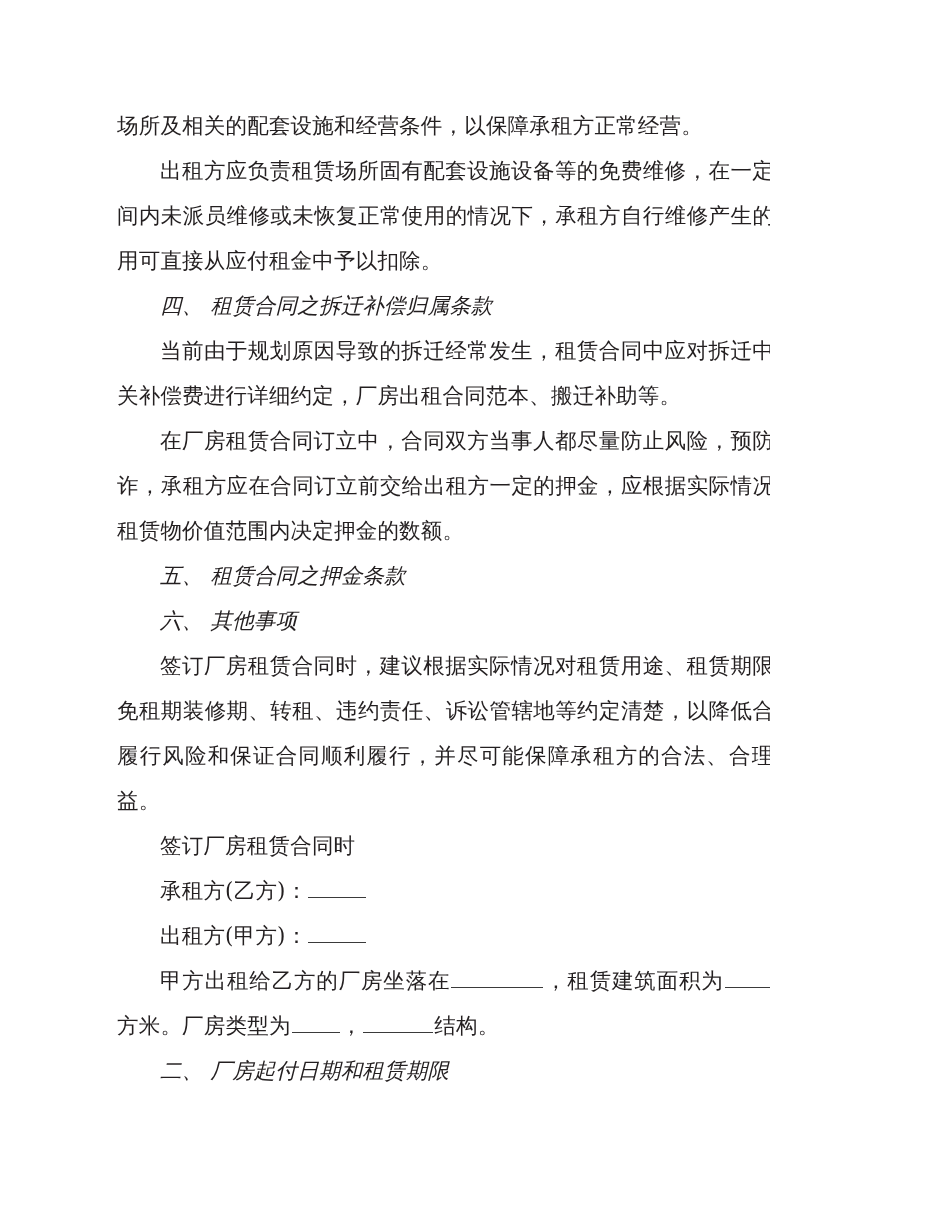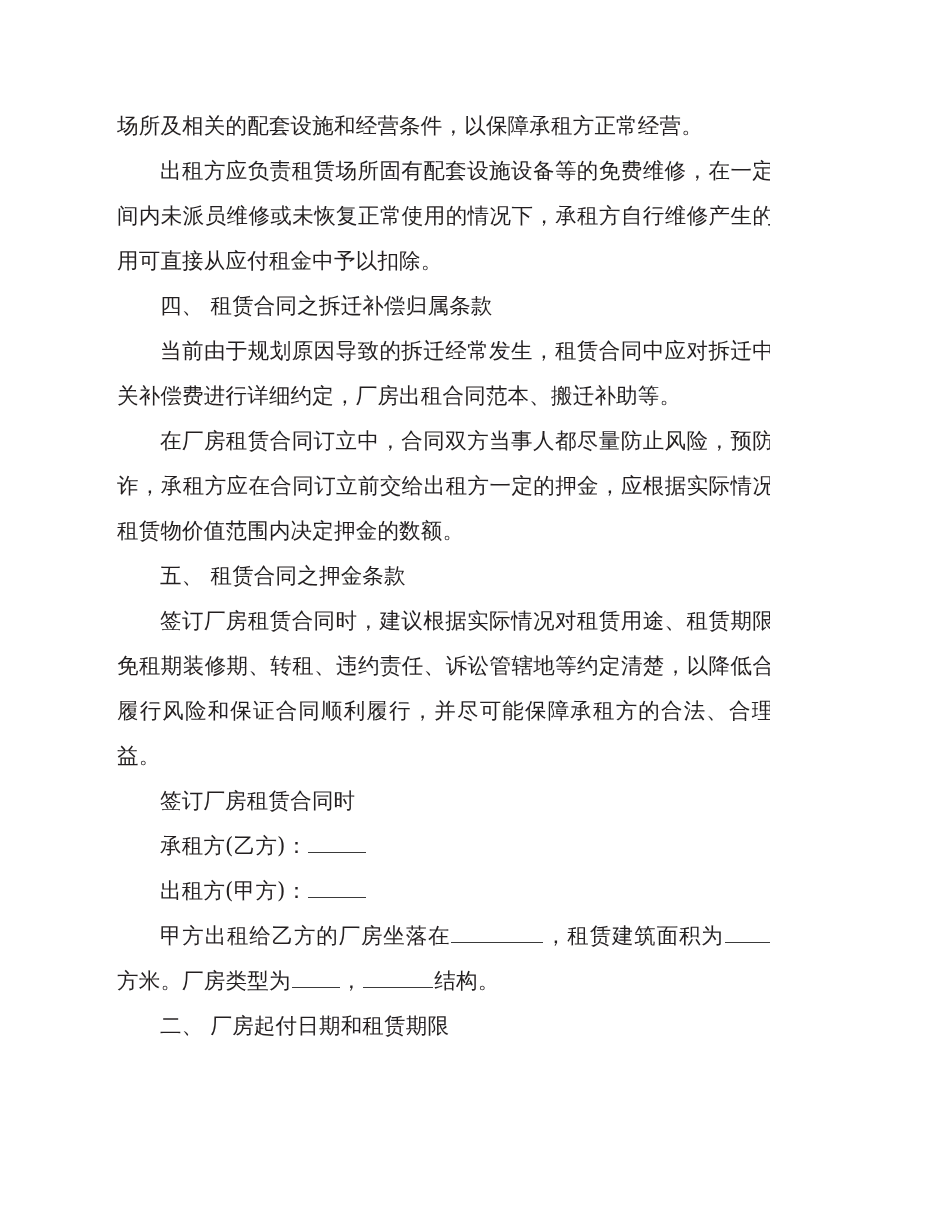--- a/index.html
+++ b/index.html
@@ -38,20 +38,21 @@
   }
   .para.indent {
     text-indent: 2em;
   }
   .para.noindent {
     text-indent: 0;
   }
   
   .para.heading {
     text-indent: 2em;
+    font-style: italic;
   }
   .blank {
     display: inline-block;
     border-bottom: 1px solid #3a3a3a;
     vertical-align: baseline;
     height: 0.95em;
     margin: 0 1px;
   }
   .b-sm { width: 48px; }
   .b-md { width: 58px; }
@@ -64,20 +65,21 @@
 <div class="page">
   <div class="text-block">
 
     <div id="prose-section">
         <p class="para noindent">场所及相关的配套设施和经营条件，以保障承租方正常经营。</p>
         <p class="para indent">出租方应负责租赁场所固有配套设施设备等的免费维修，在一定时间内未派员维修或未恢复正常使用的情况下，承租方自行维修产生的费用可直接从应付租金中予以扣除。</p>
         <p class="para heading">四、 租赁合同之拆迁补偿归属条款</p>
         <p class="para indent">当前由于规划原因导致的拆迁经常发生，租赁合同中应对拆迁中相关补偿费进行详细约定，厂房出租合同范本、搬迁补助等。</p>
         <p class="para indent">在厂房租赁合同订立中，合同双方当事人都尽量防止风险，预防欺诈，承租方应在合同订立前交给出租方一定的押金，应根据实际情况在租赁物价值范围内决定押金的数额。</p>
         <p class="para heading">五、 租赁合同之押金条款</p>
+        <p class="para heading">六、 其他事项</p>
         <p class="para indent">签订厂房租赁合同时，建议根据实际情况对租赁用途、租赁期限、免租期装修期、转租、违约责任、诉讼管辖地等约定清楚，以降低合同履行风险和保证合同顺利履行，并尽可能保障承租方的合法、合理利益。</p>
         <p class="para indent">签订厂房租赁合同时</p>
       </div>
 
     <div id="party-lines-section">
         <p class="para indent"><span>承租方(乙方)：</span><span class="blank b-md"></span></p>
         <p class="para indent"><span>出租方(甲方)：</span><span class="blank b-md"></span></p>
       </div>
 
 

